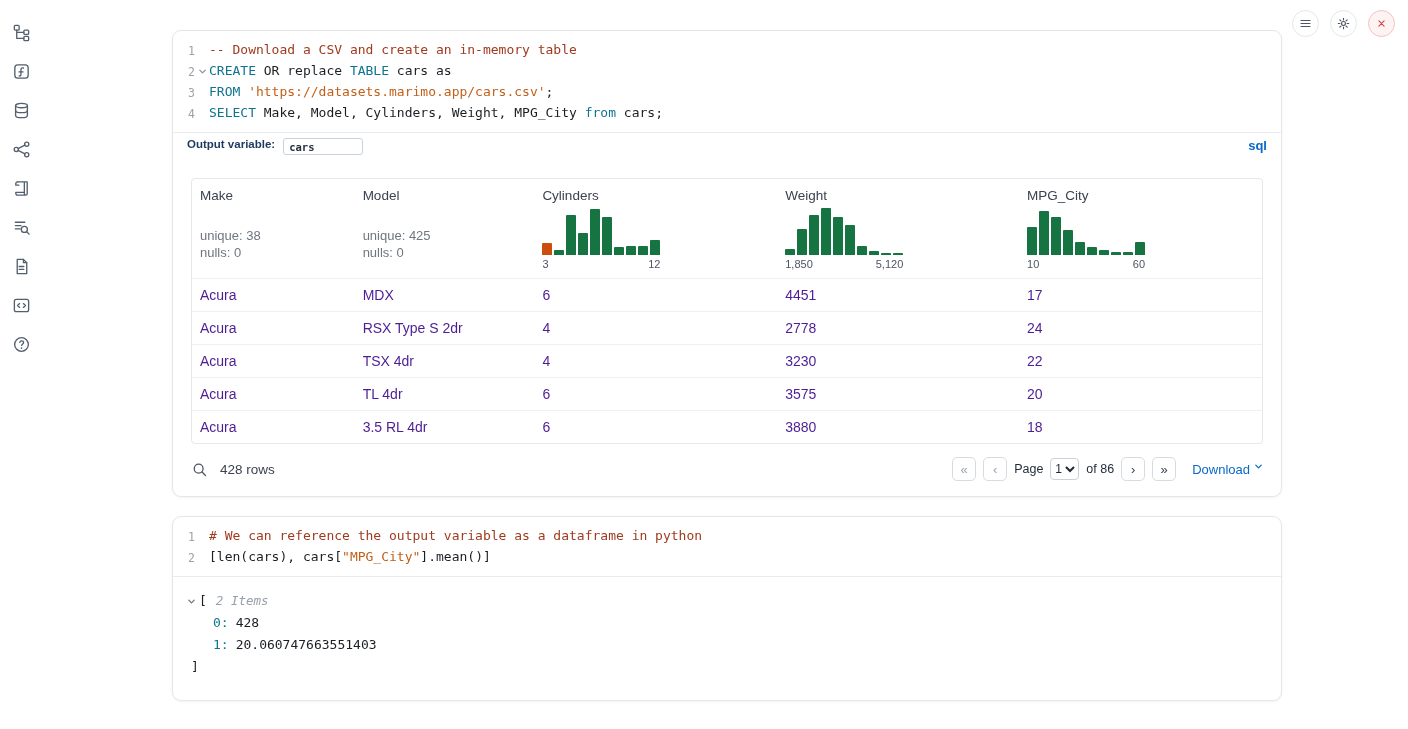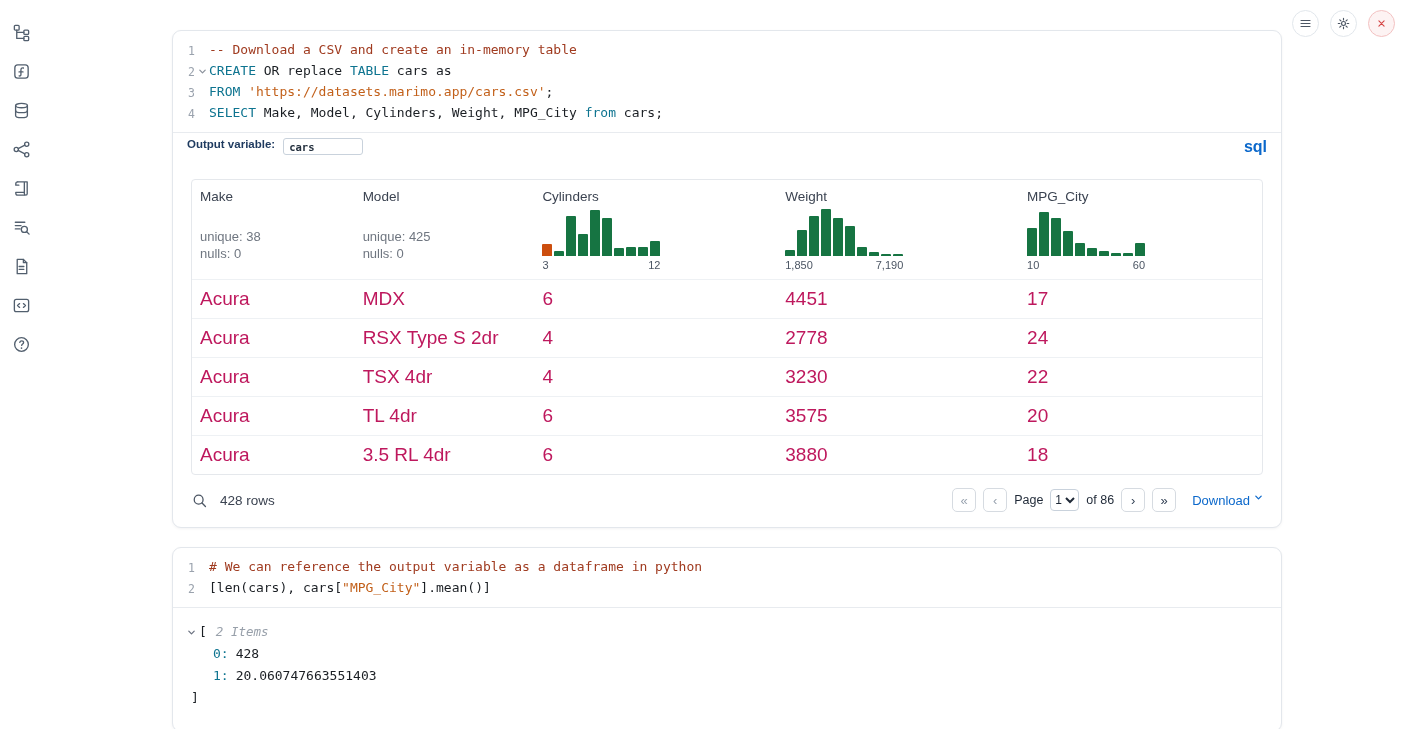--- a/index.html
+++ b/index.html
@@ -32,37 +32,37 @@
   .tok-keyword{color:var(--keyword,#0e7490)}
   .tok-comment{color:var(--comment,#a03b20)}
   .tok-string{color:var(--string,#c2601a)}
   .tok-plain{color:#1b1f24}
 
   
   .outvar-row{display:flex;align-items:flex-start;gap:8px;border-top:1px solid #e8ebef;padding:5px 14px 6px}
   .outvar-label{font-size:11.5px;font-weight:700;color:#1e3a5f}
   .outvar-input{width:80px;height:17px;border:1px solid #c9d2dc;border-radius:3px;
                 font-family:"DejaVu Sans Mono",monospace;font-size:10.5px;font-weight:700;color:#25313f;padding:0 5px}
-  .lang-badge{margin-left:auto;font-size:16px;font-weight:600;color:var(--link-blue,#0b68cb)}
+  .lang-badge{margin-left:auto;font-size:13px;font-weight:600;color:var(--link-blue,#0b68cb)}
 
   
   .table-box{margin:17px 18px 0;border:1px solid #e5e8ec;border-radius:4px;overflow:hidden}
   .tbl-row{display:grid;grid-template-columns:15.2% 16.8% 22.7% 22.6% 22.7%}
   .tbl-header .th{padding:9px 8px 8px;cursor:pointer}
   .th-label{font-size:13.5px;color:#3b4351}
   .th-stats{margin-top:25px;font-size:13px;color:#6f7680;line-height:16.5px}
   .hist{margin-top:4px;width:118px}
   .hist-bars{display:flex;align-items:flex-end;gap:2px;height:48px}
   .hist-bar{flex:1;background:var(--histogram-green,#16744
 
 2);border-radius:1px 1px 0 0}
   .hist-bar-orange{background:var(--histogram-orange,#cc4e0e)}
   .hist-axis{display:flex;justify-content:space-between;font-size:11px;color:#4b5563;margin-top:3px}
   .tbl-data-row{border-top:1px solid #eef1f4}
-  .td{padding:8px;font-size:19px;color:#be185d}
+  .td{padding:8px;font-size:14px;color:#4c1d95}
 
   
   .tbl-footer{display:flex;align-items:center;padding:13px 18px 15px}
   .icon-btn{color:#4b5563;display:flex;cursor:pointer}
   .row-count{margin-left:12px;font-size:13.5px;color:#3b4351}
   .pager{margin-left:auto;display:flex;align-items:center;gap:7px}
   .pg-btn{width:24px;height:24px;border:1px solid #d6dbe1;background:#fff;border-radius:5px;font-size:13px;
           color:#334155;display:flex;align-items:center;justify-content:center;padding:0;cursor:pointer;font-family:inherit}
   .pg-btn.muted{color:#9aa4b0}
   .pg-text{font-size:12.5px;color:#1f2937}
@@ -273,21 +273,21 @@
                 <div class="hist-bar" style="height: 47px;"></div>
                 <div class="hist-bar" style="height: 38px;"></div>
                 <div class="hist-bar" style="height: 30px;"></div>
                 <div class="hist-bar" style="height: 9px;"></div>
                 <div class="hist-bar" style="height: 4px;"></div>
                 <div class="hist-bar" style="height: 2px;"></div>
                 <div class="hist-bar" style="height: 2px;"></div>
               </div>
               <div class="hist-axis">
                 <span>1,850</span>
-                <span>7,190</span>
+                <span>5,120</span>
               </div>
             </div>
           </div>
           <div class="th">
             <div class="th-label">MPG_City</div>
             <div class="hist">
               <div class="hist-bars">
                 <div class="hist-bar" style="height: 28px;"></div>
                 <div class="hist-bar" style="height: 44px;"></div>
                 <div class="hist-bar" style="height: 38px;"></div>

